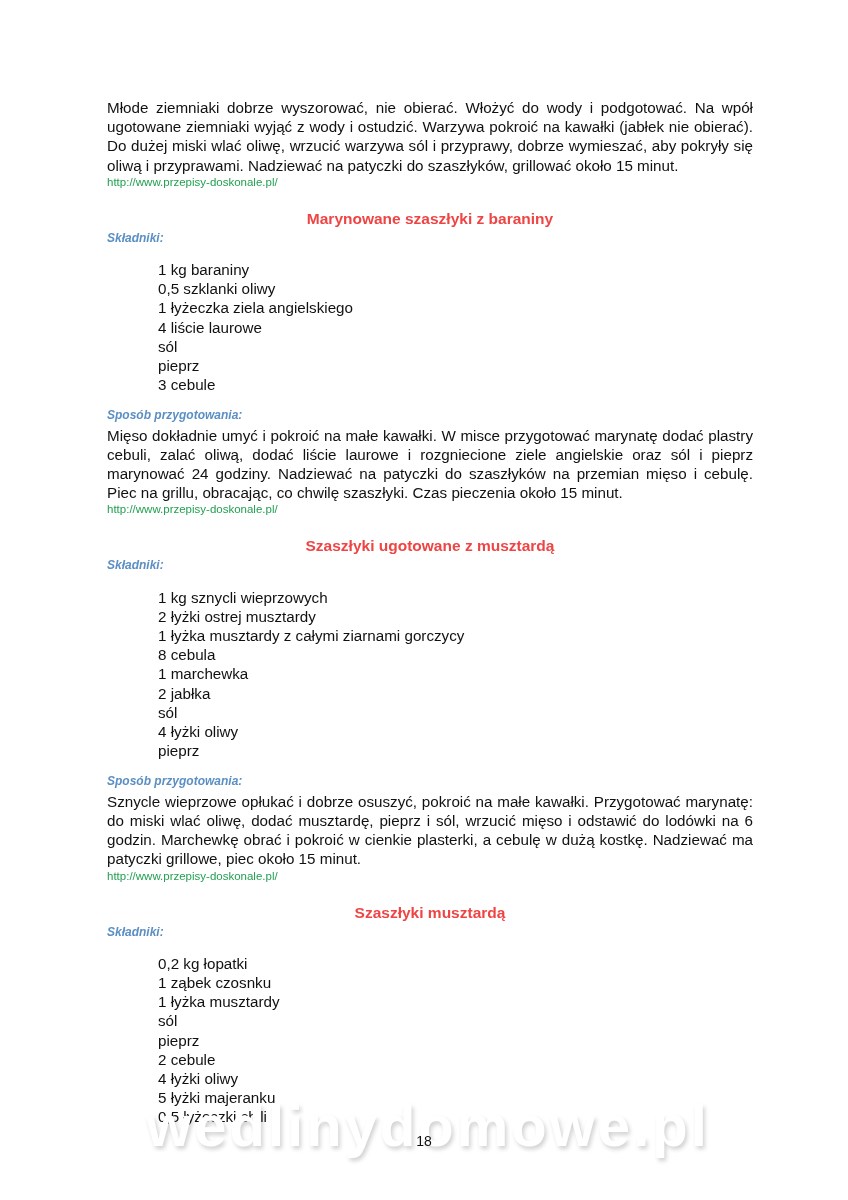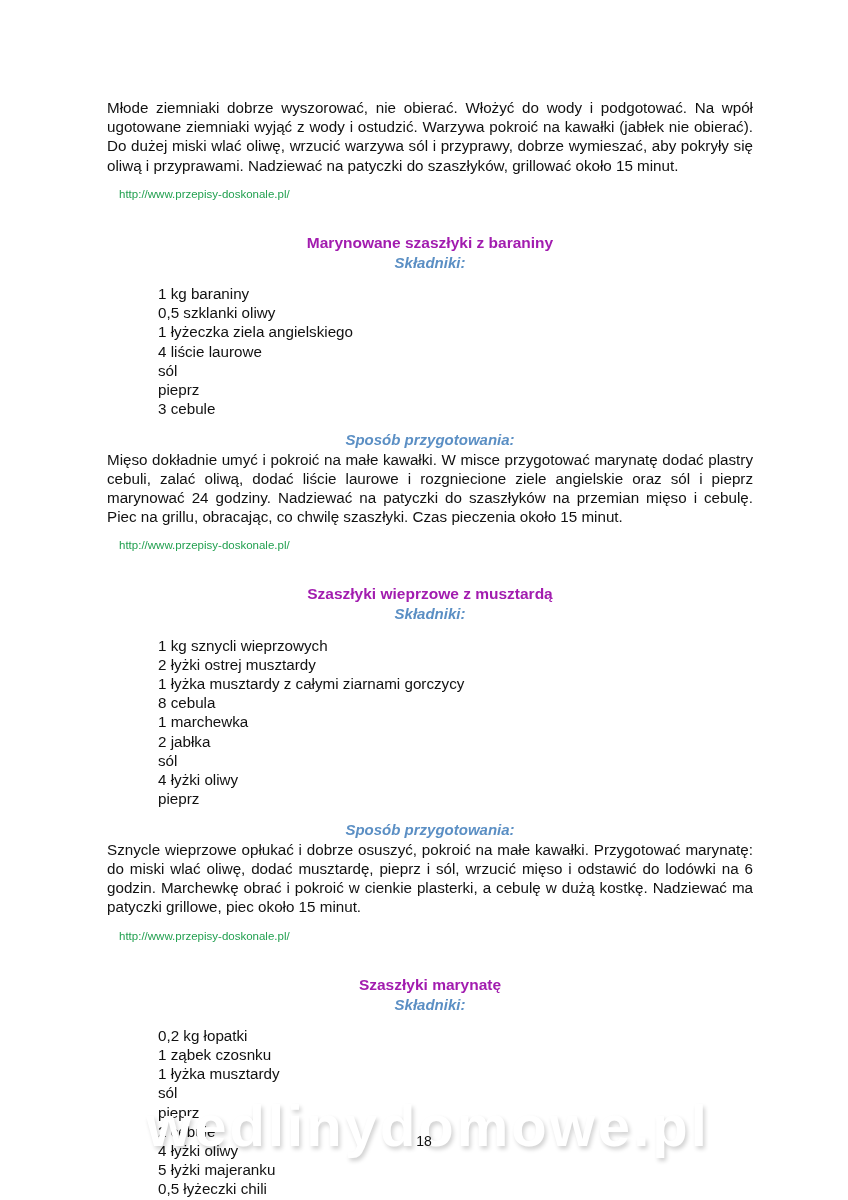--- a/index.html
+++ b/index.html
@@ -1,24 +1,24 @@
 <!DOCTYPE html>
 <html><head>
 <meta charset="utf-8">
 <style>
   html, body { margin: 0; padding: 0; background: #ffffff; }
   body { width: 848px; height: 1200px; position: relative; overflow: hidden;
          font-family: "Liberation Sans", sans-serif; color: #111111; }
   .page { position: absolute; left: 107px; top: 98px; width: 646px; }
   .para { font-size: 15.2px; line-height: 19.2px; text-align: justify; margin: 0; }
-  .url { font-size: 11.5px; line-height: 15px; color: #22a050; margin: 12px; display: block; text-decoration: none; }
-  .title { font-size: 15.5px; font-weight: bold; color: #a21caf; text-align: center;
+  .url { font-size: 11.5px; line-height: 15px; color: #22a050; margin: 0; display: block; text-decoration: none; }
+  .title { font-size: 15.5px; font-weight: bold; color: #ef4444; text-align: center;
            margin: 0; line-height: 20px; }
-  .label { font-size: 15px; font-weight: bold; font-style: italic; color: #5b8fc4;
-           line-height: 19.2px; margin: 0; text-align: center; }
+  .label { font-size: 12px; font-weight: bold; font-style: italic; color: #5b8fc4;
+           line-height: 19.2px; margin: 0; }
   .ingredients { list-style: none; margin: 12px; padding: 0 0 0 39px; }
   .ingredients li { font-size: 15.2px; line-height: 19.2px; }
   .gap-title { height: 19px; }
   .watermark { position: absolute; left: 108px; top: 1092px; width: 640px;
                font-size: 58px; font-weight: bold; letter-spacing: 3px; color: #ffffff;
                text-shadow: 2px 3px 4px rgba(0,0,0,0.18); text-align: center; }
   .pagenum { position: absolute; left: 0; width: 848px; top: 1133px; text-align: center;
              font-size: 14px; color: #111; }
 </style>
 </head>
@@ -44,42 +44,42 @@
       <li>3 cebule</li>
     </ul>
     <p class="label">Sposób przygotowania:</p>
     <p class="para">Mięso dokładnie umyć i pokroić na małe kawałki. W misce przygotować marynatę dodać plastry cebuli, zalać oliwą, dodać liście laurowe i rozgniecione ziele angielskie oraz sól i pieprz marynować 24 godziny. Nadziewać na patyczki do szaszłyków na przemian mięso i cebulę. Piec na grillu, obracając, co chwilę szaszłyki. Czas pieczenia około 15 minut.</p>
     <a class="url">http://www.przepisy-doskonale.pl/</a>
   </section>
 
   <div class="gap-title"></div>
 
   <section>
-    <h2 class="title">Szaszłyki wieprzowe z musztardą</h2>
+    <h2 class="title">Szaszłyki ugotowane z musztardą</h2>
     <p class="label">Składniki:</p>
     <ul class="ingredients">
       <li>1 kg sznycli wieprzowych</li>
       <li>2 łyżki ostrej musztardy</li>
       <li>1 łyżka musztardy z całymi ziarnami gorczycy</li>
       <li>8 cebula</li>
       <li>1 marchewka</li>
       <li>2 jabłka</li>
       <li>sól</li>
       <li>4 łyżki oliwy</li>
       <li>pieprz</li>
     </ul>
     <p class="label">Sposób przygotowania:</p>
     <p class="para">Sznycle wieprzowe opłukać i dobrze osuszyć, pokroić na małe kawałki. Przygotować marynatę: do miski wlać oliwę, dodać musztardę, pieprz i sól, wrzucić mięso i odstawić do lodówki na 6 godzin. Marchewkę obrać i pokroić w cienkie plasterki, a cebulę w dużą kostkę. Nadziewać ma patyczki grillowe, piec około 15 minut.</p>
     <a class="url">http://www.przepisy-doskonale.pl/</a>
   </section>
 
   <div class="gap-title"></div>
 
   <section>
-    <h2 class="title">Szaszłyki marynatę</h2>
+    <h2 class="title">Szaszłyki musztardą</h2>
     <p class="label">Składniki:</p>
     <ul class="ingredients">
       <li>0,2 kg łopatki</li>
       <li>1 ząbek czosnku</li>
       <li>1 łyżka musztardy</li>
       <li>sól</li>
       <li>pieprz</li>
       <li>2 cebule</li>
       <li>4 łyżki oliwy</li>
       <li>5 łyżki majeranku</li>

